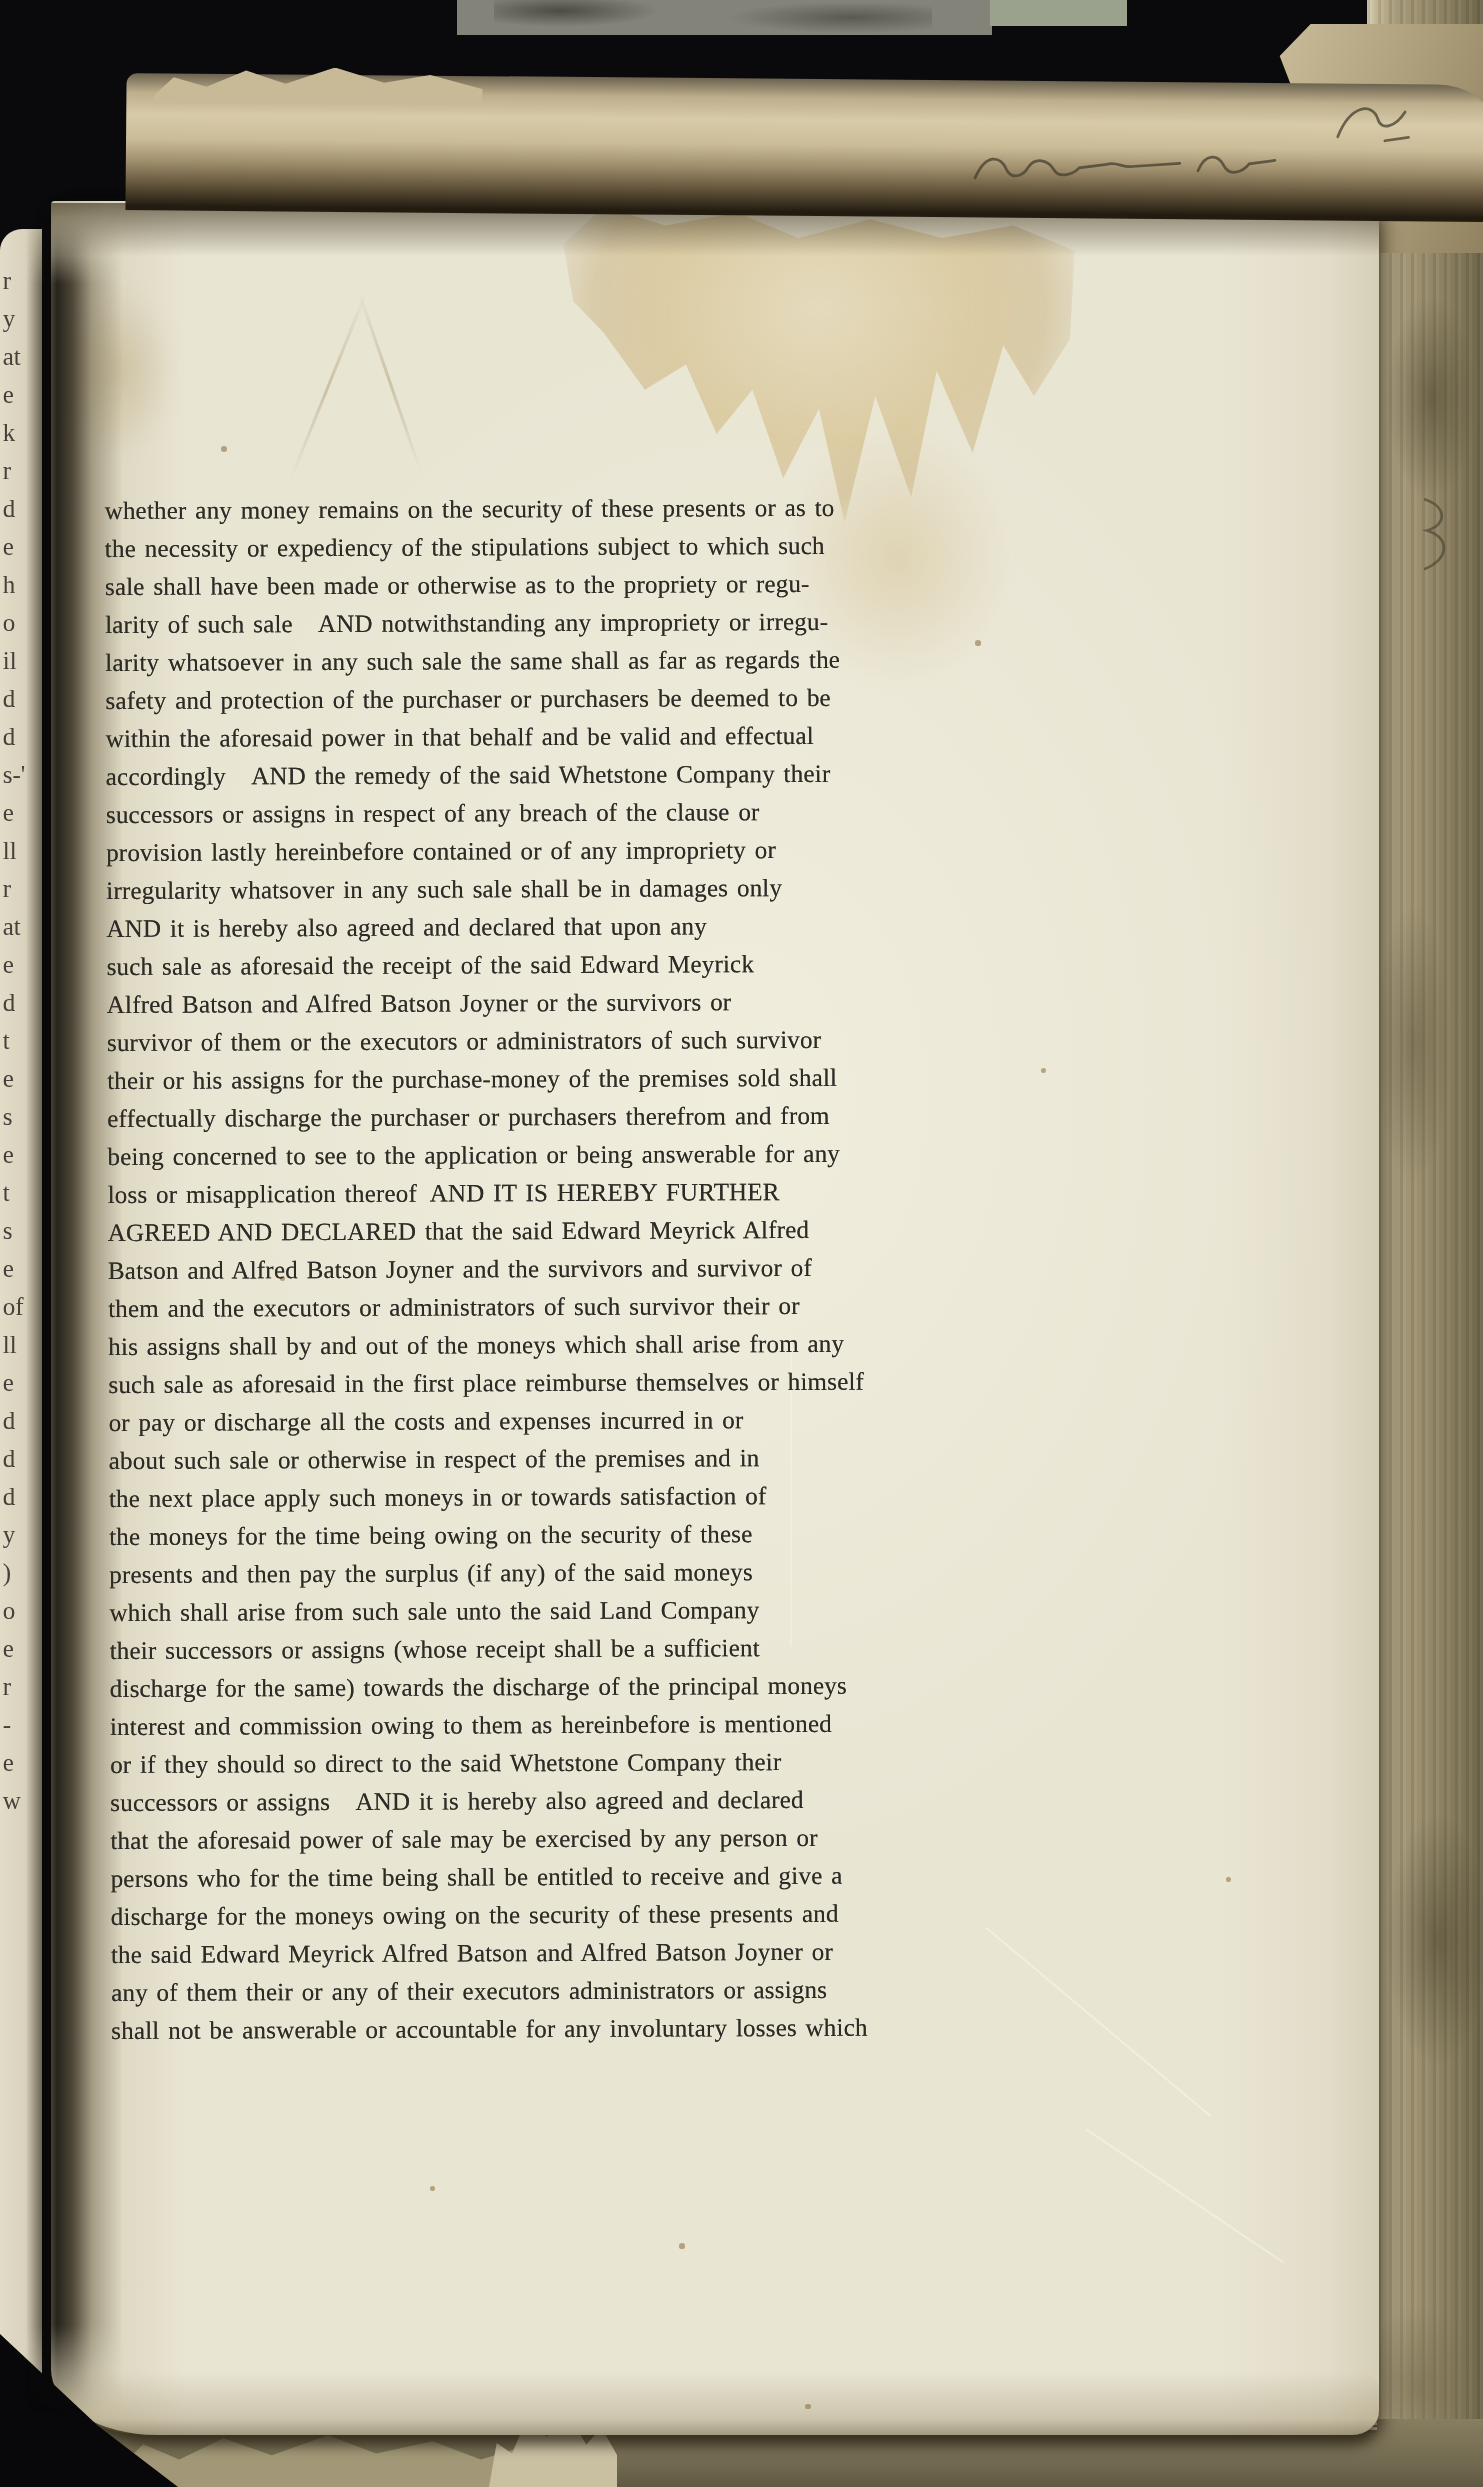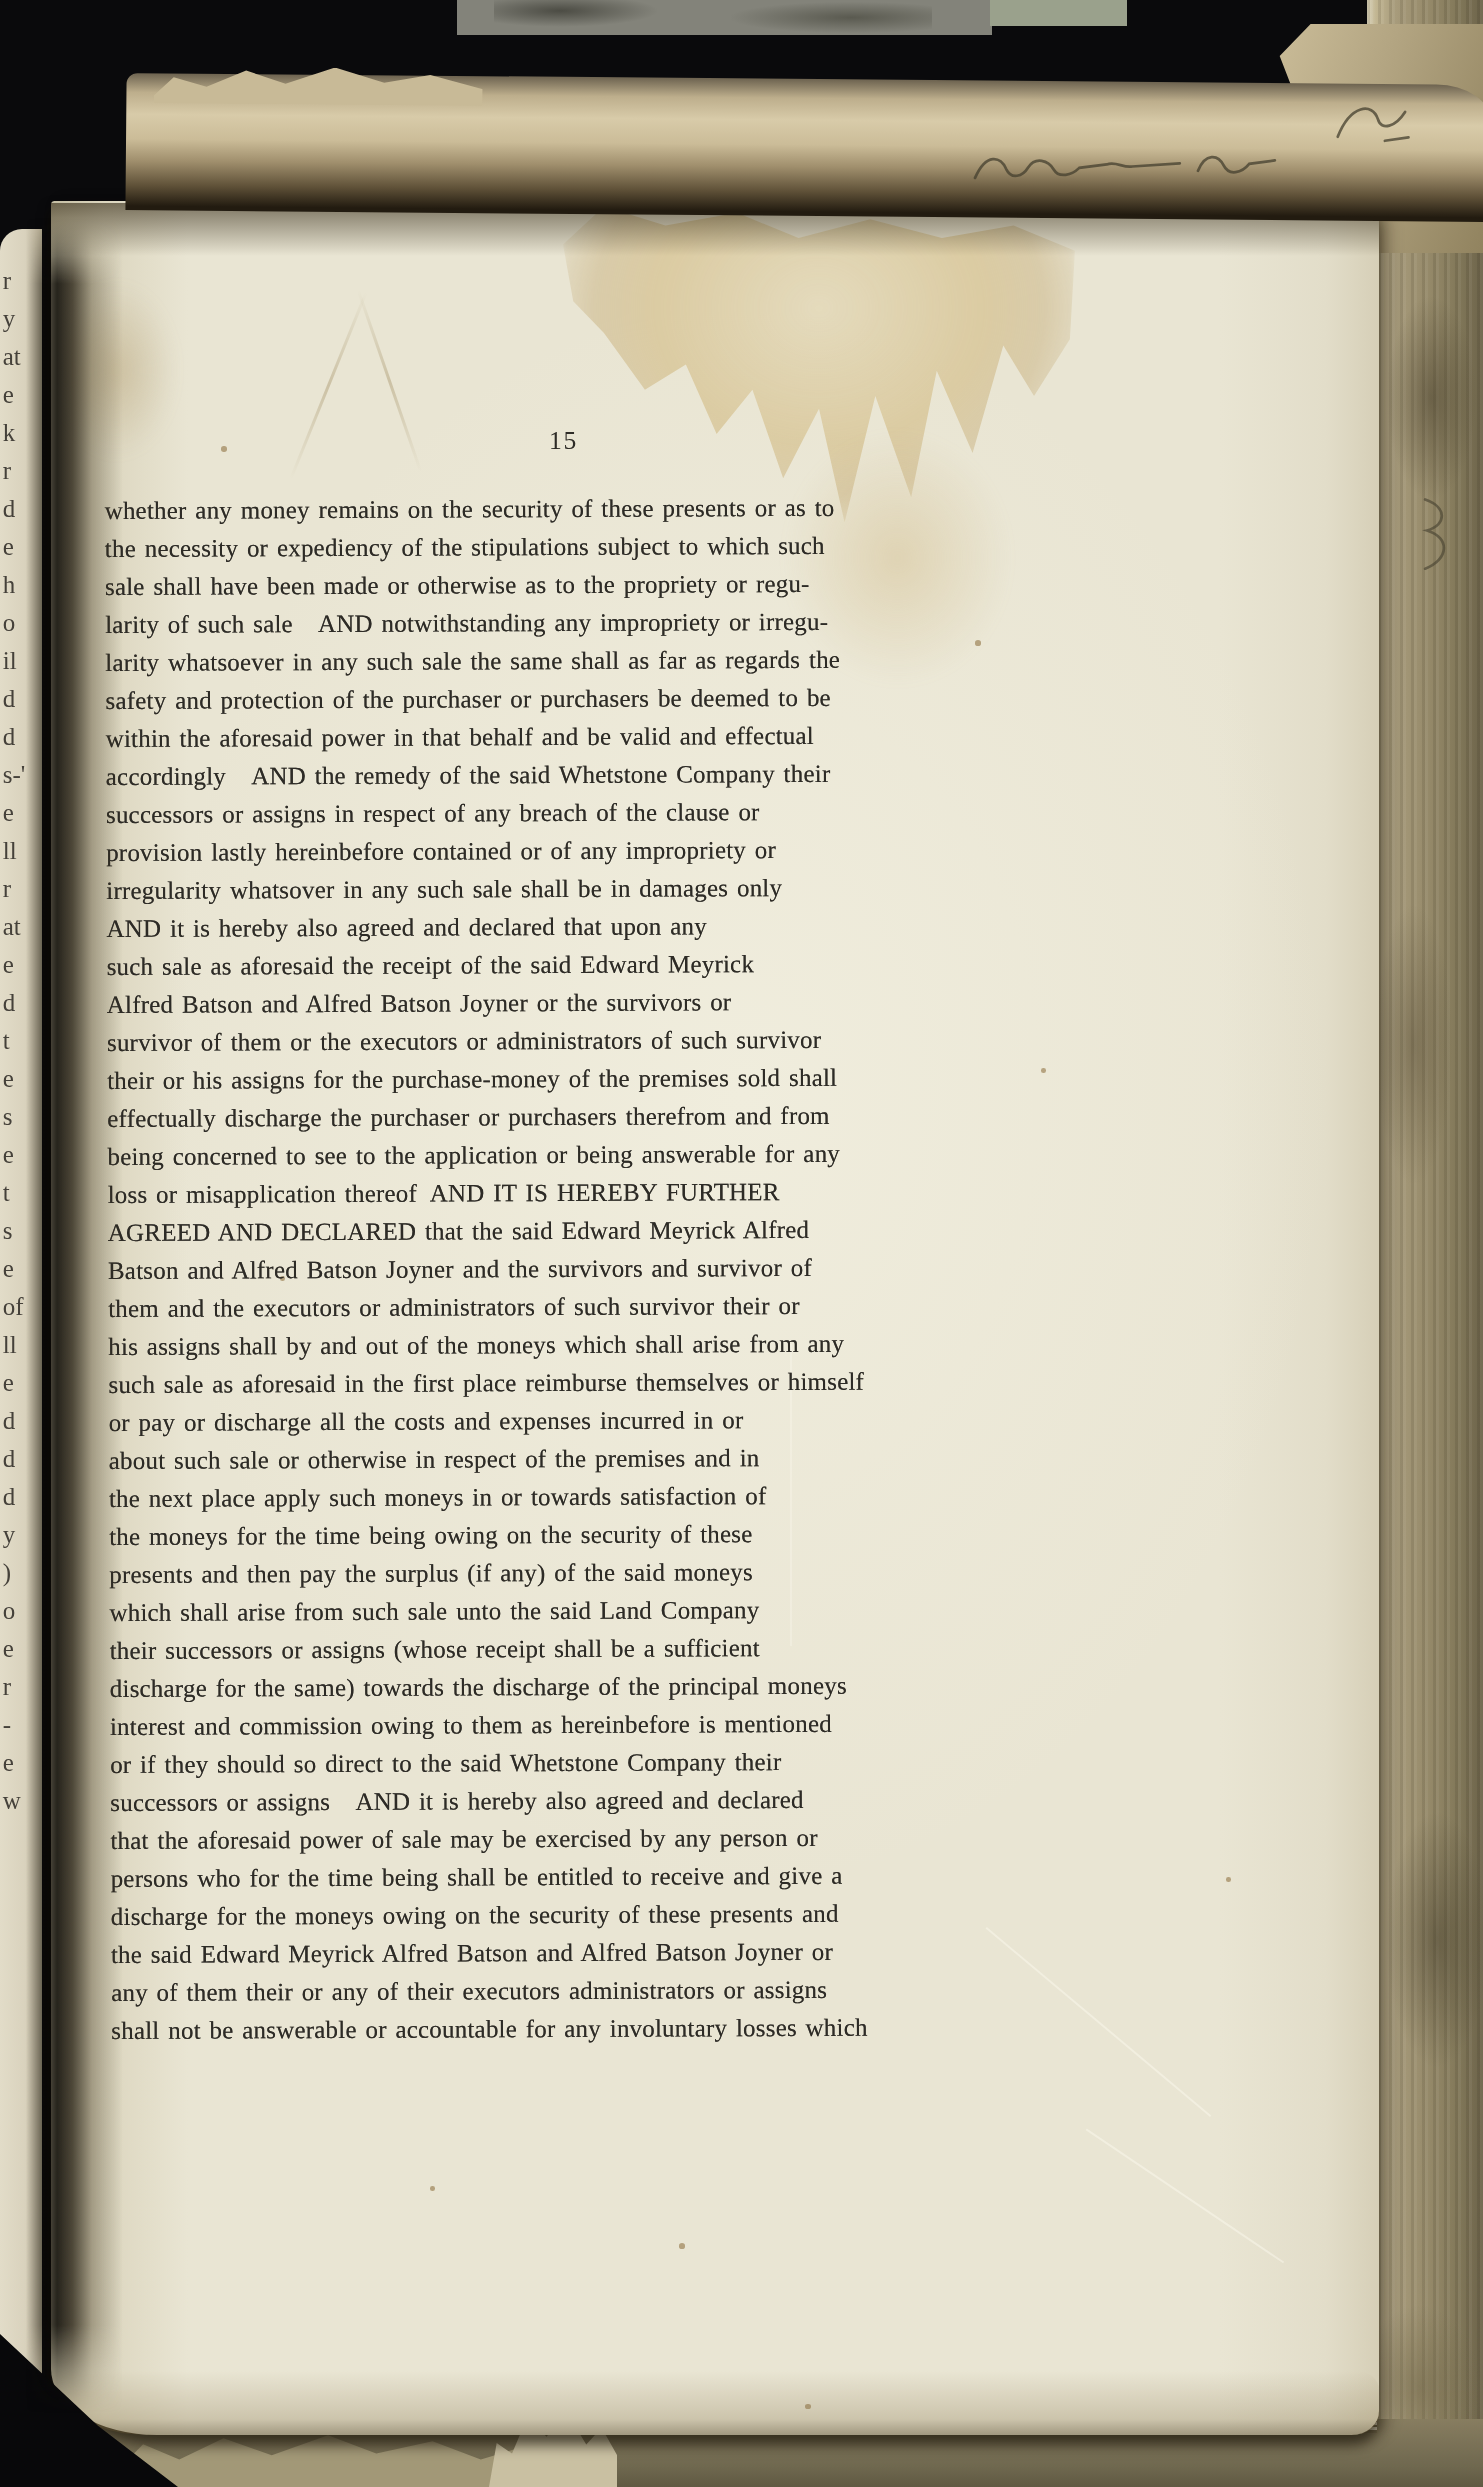--- a/index.html
+++ b/index.html
@@ -191,21 +191,20 @@
     <div class="crease cr3"></div>
     <i class="speck s1"></i>
     <i class="speck s2"></i>
     <i class="speck s3"></i>
     <i class="speck s4"></i>
     <i class="speck s5"></i>
     <i class="speck s6"></i>
     <i class="speck s7"></i>
     <i class="speck s8"></i>
 
-    <div class="page-number">15</div>
 
     <div class="textblock">
       <div class="line">whether any money remains on the security of these presents or as to</div>
         <div class="line">the necessity or expediency of the stipulations subject to which such</div>
         <div class="line">sale shall have been made or otherwise as to the propriety or regu-</div>
         <div class="line">larity of such sale AND notwithstanding any impropriety or irregu-</div>
         <div class="line">larity whatsoever in any such sale the same shall as far as regards the</div>
         <div class="line">safety and protection of the purchaser or purchasers be deemed to be</div>
         <div class="line">within the aforesaid power in that behalf and be valid and effectual</div>
         <div class="line">accordingly AND the remedy of the said Whetstone Company their</div>

